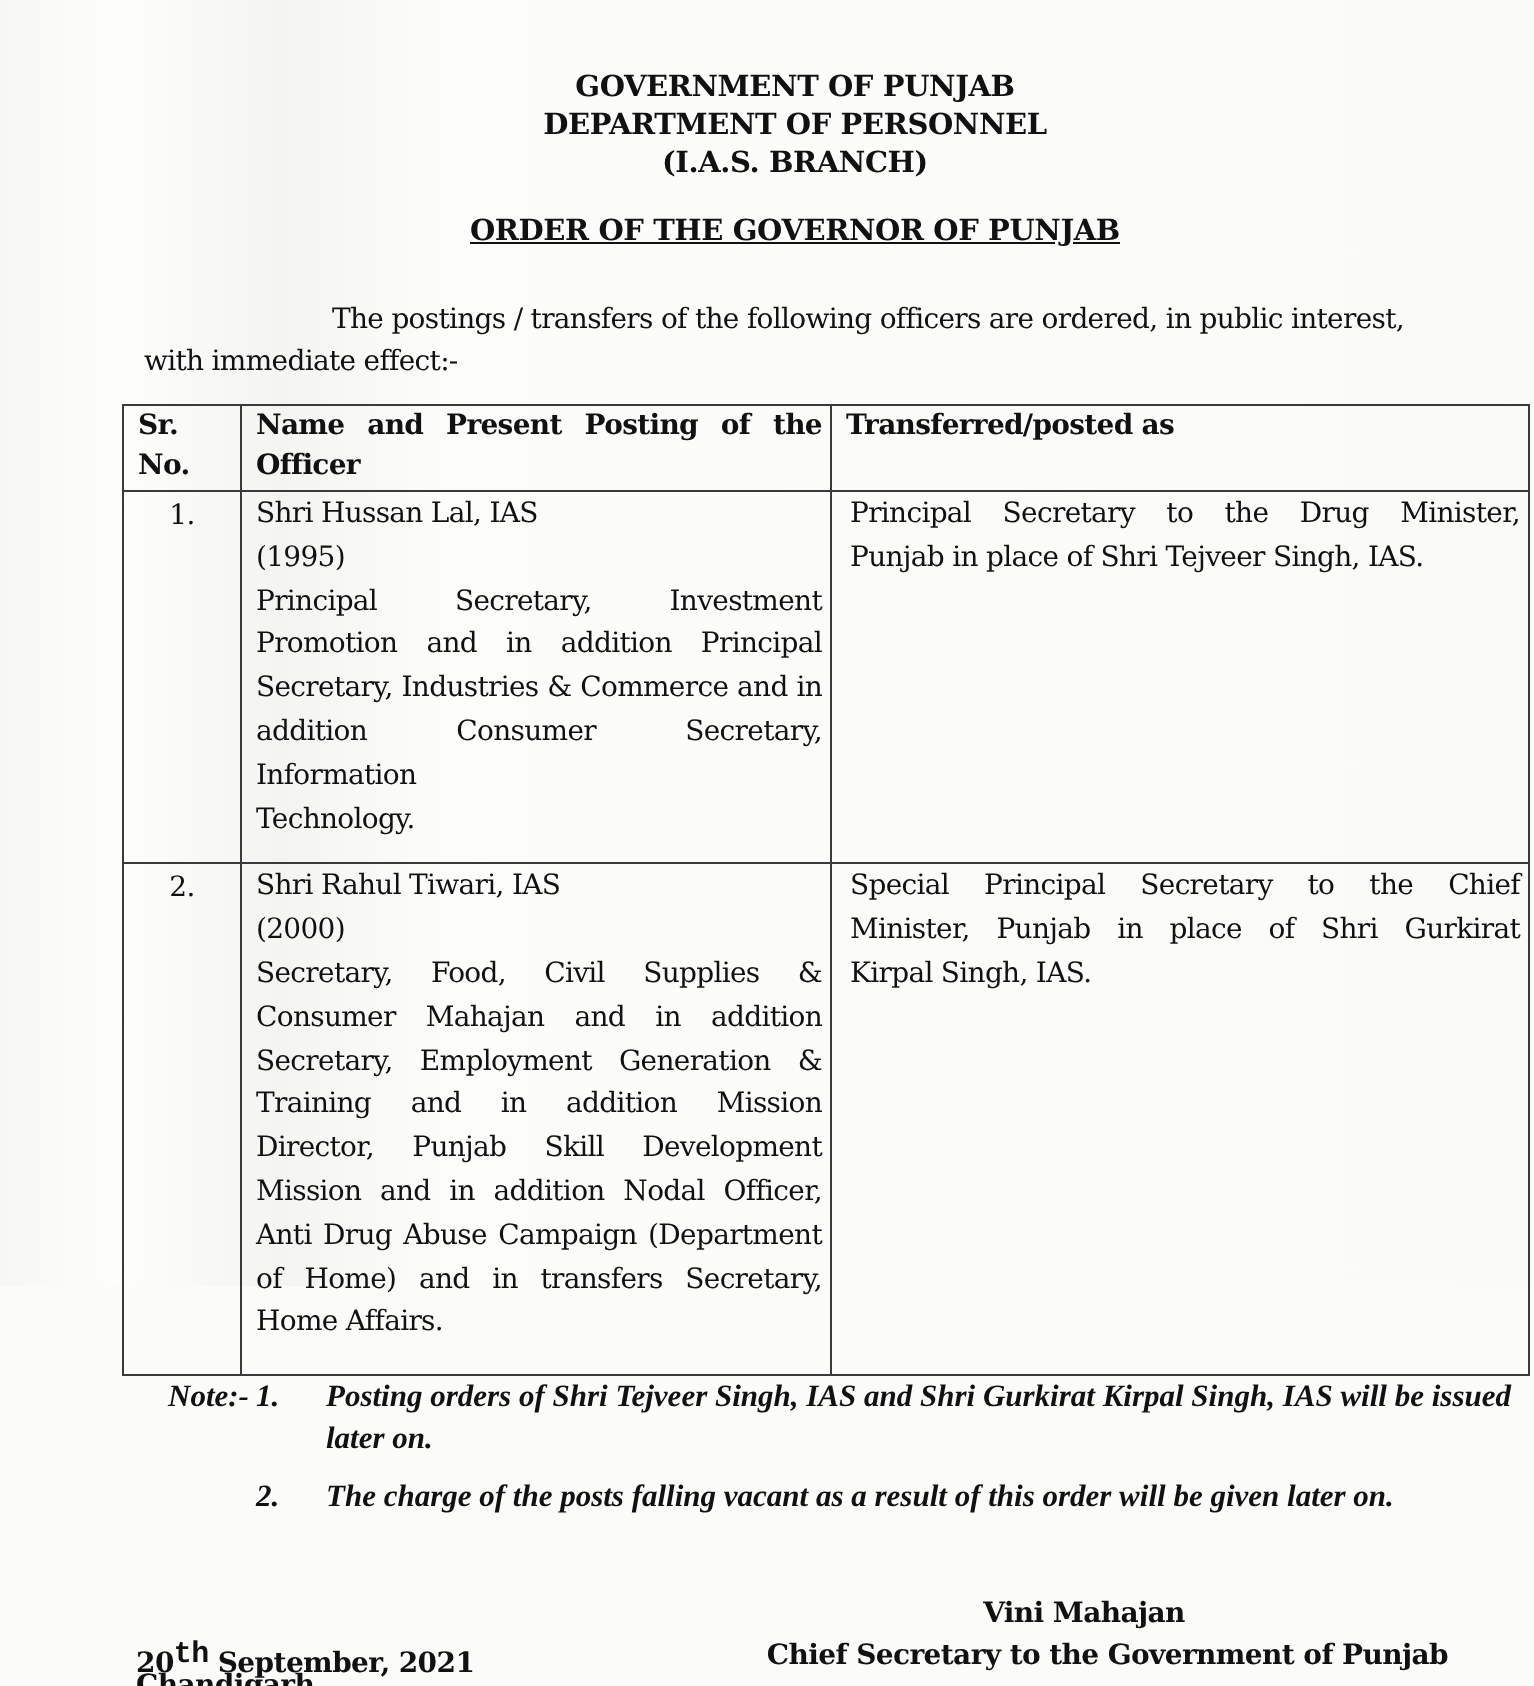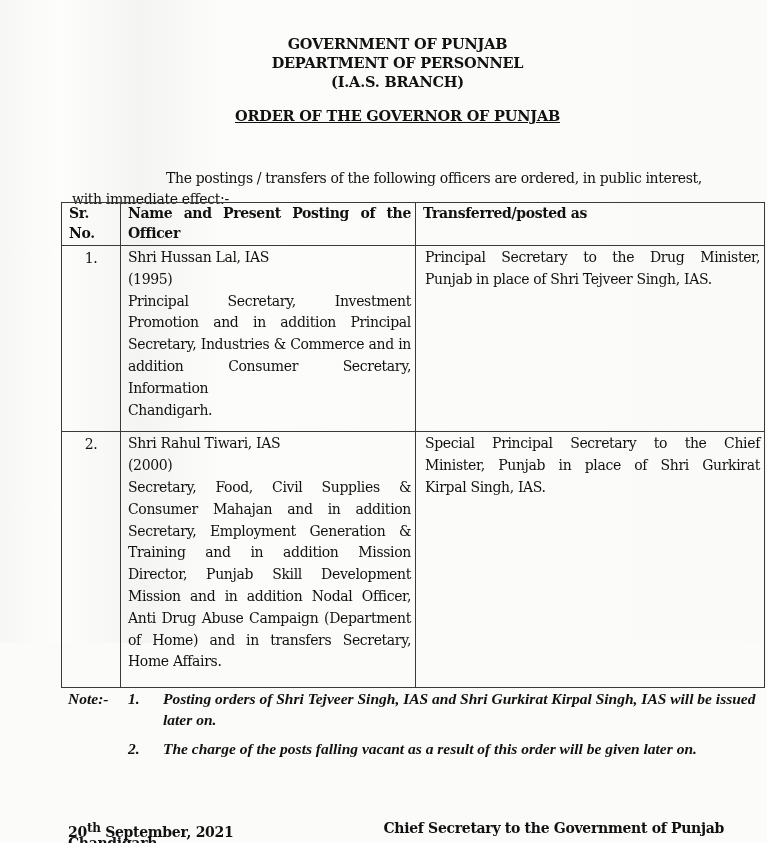--- a/index.html
+++ b/index.html
@@ -46,21 +46,20 @@
       letter-spacing: -0.2px;
     }
     .intro {
       position: absolute;
       left: 72px;
       top: 150px;
       width: 670px;
       font-size: 14px;
       line-height: 21px;
       letter-spacing: -0.35px;
-      margin-top: 18px;
     }
     .intro .indent { display: inline-block; width: 94px; }
 
     table.postings {
       position: absolute;
       left: 61px;
       top: 202px;
       width: 704px;
       border-collapse: collapse;
       font-size: 14px;
@@ -107,21 +106,21 @@
       top: 688px;
       width: 690px;
       font-style: italic;
       font-weight: bold;
       font-family: "Liberation Serif", "DejaVu Serif", serif;
       font-size: 15.5px;
       line-height: 21px;
     }
     .note-label {
       position: absolute;
-      left: 0;
+      left: 16px;
       top: 0;
     }
     .note-item {
       position: absolute;
       left: 60px;
       width: 630px;
     }
     .note-item .num {
       position: absolute;
       left: 0;
@@ -137,21 +136,21 @@
 
     .place, .date, .signatory, .designation {
       position: absolute;
       font-weight: bold;
       font-size: 14px;
       letter-spacing: -0.3px;
       line-height: 20px;
     }
     .place { left: 68px; top: 797px; margin-top: 36px; }
     .date { left: 68px; top: 818px; }
-    .date sup { font-size: 12px; vertical-align: 5px; }
+    .date sup { font-size: 15px; vertical-align: 5px; font-family: Liberation Mono, monospace; }
     .signatory {
       left: 366px; top: 797px; width: 352px; text-align: center;
     }
     .designation {
       left: 362px; top: 818px; width: 362px; text-align: right;
     }
   </style>
 </head>
 <body>
 
@@ -185,21 +184,21 @@
     <tbody>
       <tr class="row1">
         <td class="sr">1.</td>
         <td class="name">
           <span class="plain-line">Shri Hussan Lal, IAS</span>
           <span class="plain-line">(1995)</span>
           <span class="justify-line">Principal Secretary, Investment</span>
           <span class="justify-line">Promotion and in addition Principal</span>
           <span class="justify-line">Secretary, Industries &amp; Commerce and in</span>
           <span class="justify-line">addition Consumer Secretary, Information</span>
-          <span class="plain-line">Chandigarh.</span>
+          <span class="plain-line">Technology.</span>
         </td>
         <td class="trans">
           <span class="justify-line">Principal Secretary to the Drug Minister,</span>
           <span class="plain-line">Punjab in place of Shri Tejveer Singh, IAS.</span>
         </td>
       </tr>
       <tr class="row2">
         <td class="sr">2.</td>
         <td class="name">
           <span class="plain-line">Shri Rahul Tiwari, IAS</span>
@@ -231,15 +230,16 @@
     </div>
     <div class="note-item n2">
       <span class="num">2.</span>
       <span class="text">The charge of the posts falling vacant as a result of this order will be given later on.</span>
     </div>
   </div>
 
   <div class="place">Chandigarh</div>
   <div class="date"><span>20</span><sup>th</sup><span> September, 2021</span></div>
 
+  <div class="signatory">Vini Mahajan</div>
   <div class="designation">Chief Secretary to the Government of Punjab</div>
 
 </div>
 
 </body></html>

